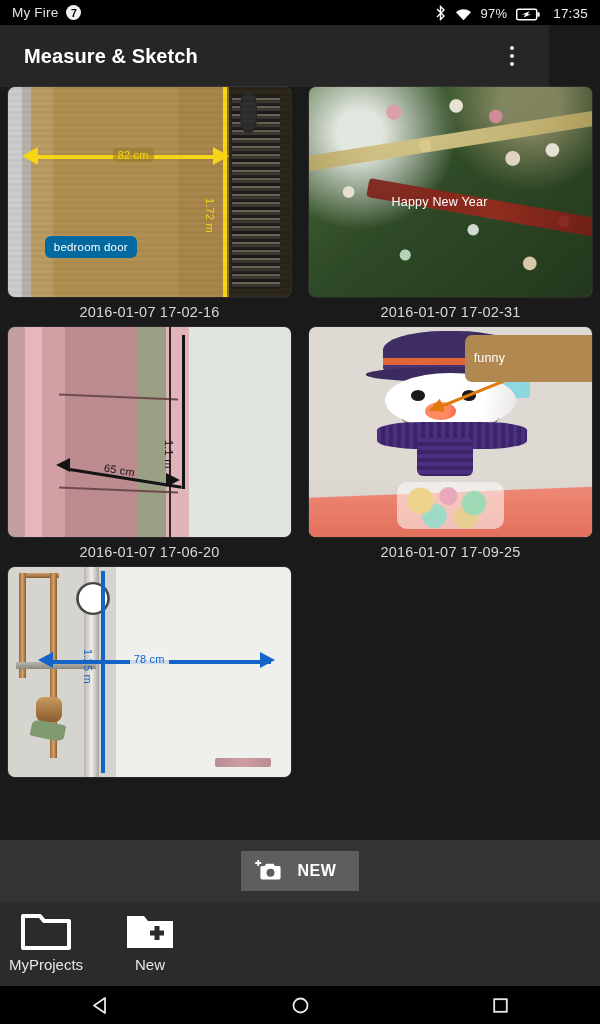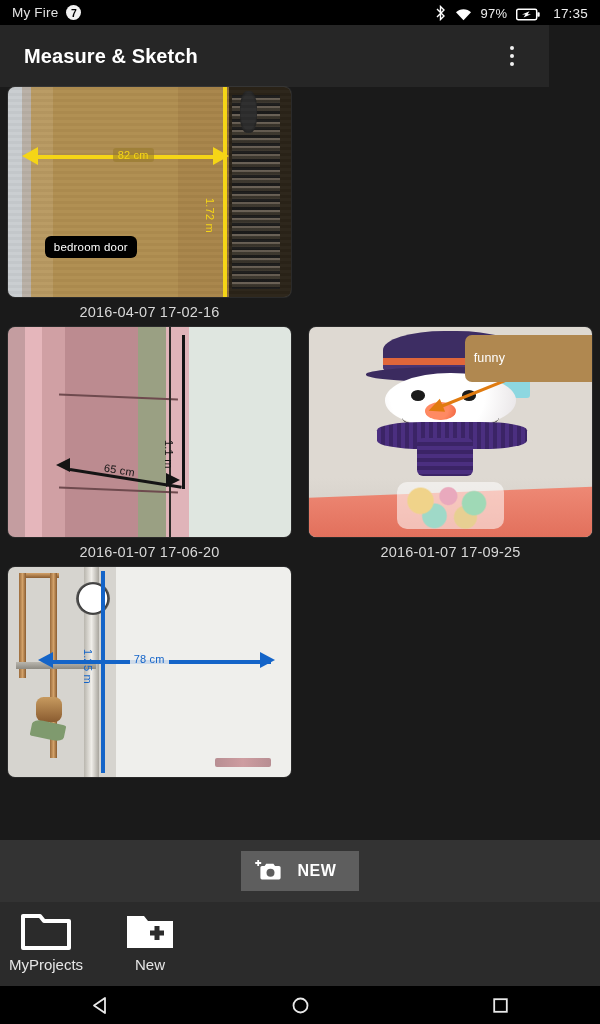--- a/index.html
+++ b/index.html
@@ -309,26 +309,38 @@
         </div>
         <div class="ann" style="inset:0;padding-left:12px;">
 
           <div class="meas-line" style="left:76%; top:0; width:4px; height:100%; background:#f5d516;"></div>
 
           <div class="meas-line" style="left:9%; top:32.5%; width:68%; height:4px; background:#f5d516;"></div>
           <div class="arrow-head" style="left:5%; top:28.5%; border-top:9px solid transparent; border-bottom:9px solid transparent; border-right:16px solid #f5d516;"></div>
           <div class="arrow-head" style="left:72.5%; top:28.5%; border-top:9px solid transparent; border-bottom:9px solid transparent; border-left:16px solid #f5d516;"></div>
           <div class="meas-text" style="left:37%; top:29%; color:#f5d516; background:rgba(150,120,40,.55); padding:1px 5px; border-radius:3px;">82 cm</div>
           <div class="meas-text" style="left:73.5%; top:53%; color:#f5d516; transform:rotate(90deg); transform-origin:left top;">1.72 m</div>
-          <div class="ann-label" style="left:13%; top:71%; background:#000000; font-size:11.5px;">bedroom door</div>
+          <div class="ann-label" style="left:13%; top:71%; background:#0369a1; font-size:11.5px;">bedroom door</div>
         </div>
       </div>
-      <div class="caption">2016-04-07 17-02-16</div>
-    </div>
-
+      <div class="caption">2016-01-07 17-02-16</div>
+    </div>
+
+    <div class="cell" style="left:305px; top:0;">
+      <div class="thumbwrap">
+        <div class="photo p2">
+          <div class="p2-tinsel"></div>
+          <div class="p2-garland"></div>
+        </div>
+        <div class="ann" style="inset:0;">
+          <div class="ann-label" style="left:26%; top:49%; background:transparent; font-size:12.5px; color:#fff;">Happy New Year</div>
+        </div>
+      </div>
+      <div class="caption">2016-01-07 17-02-31</div>
+    </div>
 
     <div class="cell" style="left:4px; top:240px;">
       <div class="thumbwrap">
         <div class="photo p3">
           <div class="p3-line1"></div>
           <div class="p3-line2"></div>
           <div class="p3-dark"></div>
         </div>
         <div class="ann" style="inset:0;">
           <div class="meas-line" style="left:61.5%; top:4%; width:2.5px; height:73%; background:#141414;"></div>

